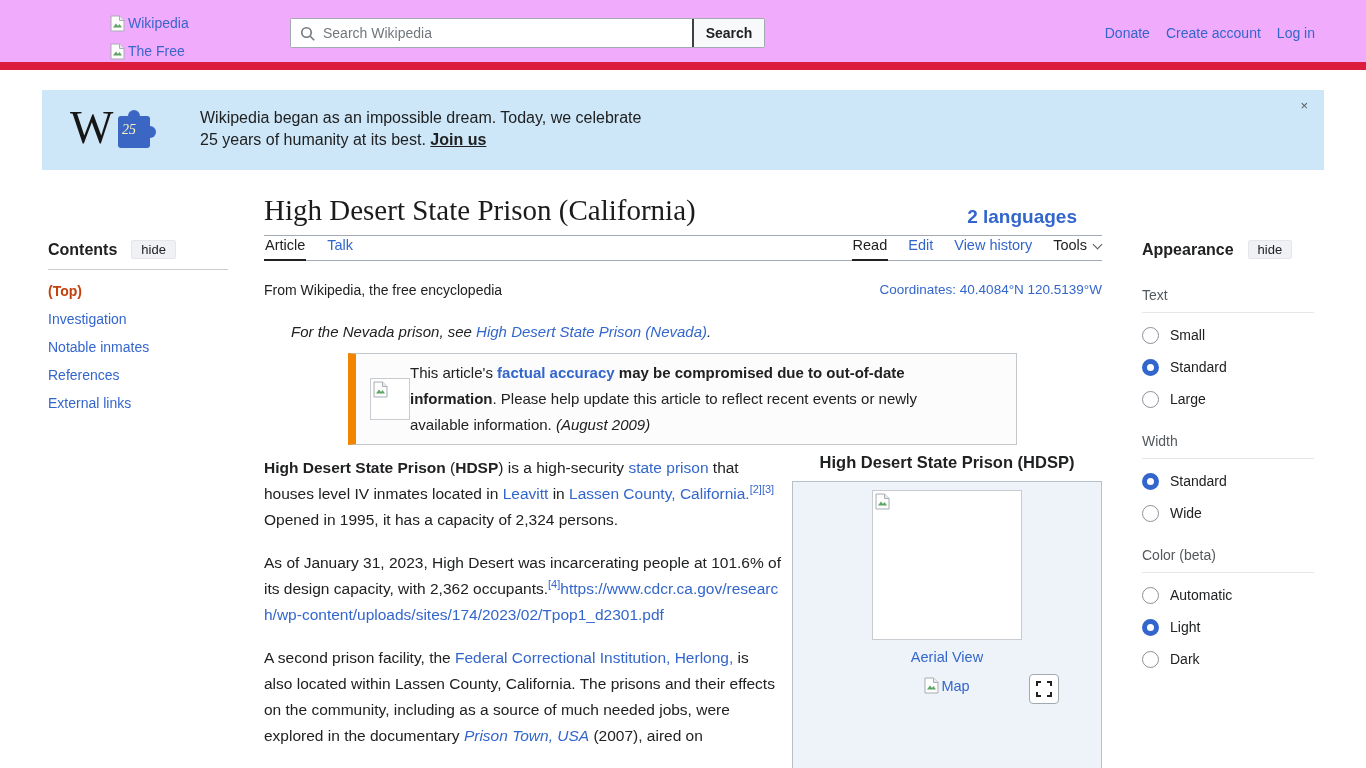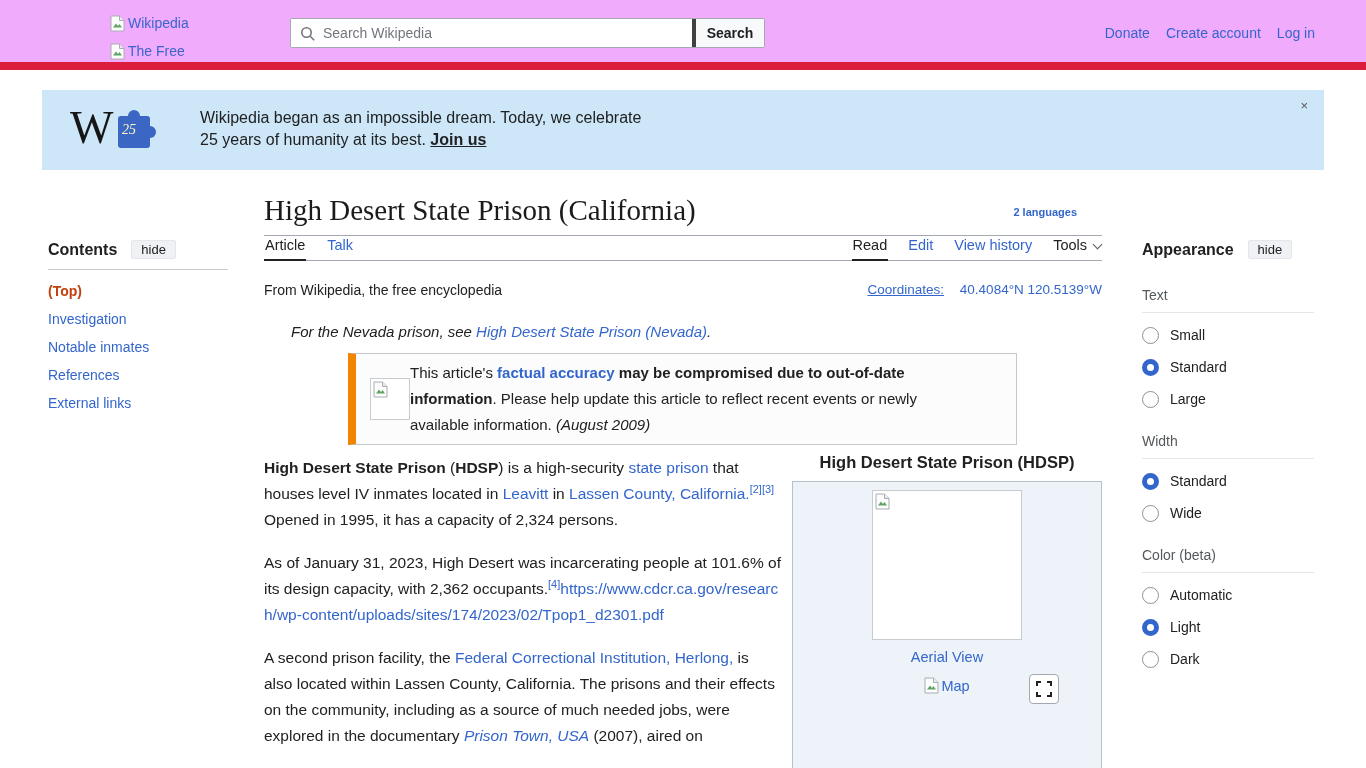--- a/index.html
+++ b/index.html
@@ -9,21 +9,21 @@
 
   
   .hdr { position:absolute; top:0; left:0; width:1366px; height:62px; background:#f0abfc; overflow:hidden; }
   .logo { position:absolute; left:110px; top:12px; width:120px; color:#3a66cc; font-size:14px; cursor:pointer; }
   .logo .lrow { display:flex; align-items:center; gap:3px; height:22px; white-space:nowrap; }
   .logo .lrow + .lrow { margin-top:6px; }
   .searchwrap { position:absolute; left:290px; top:18px; width:475px; height:30px; display:flex; border:1px solid #a2a9b1; border-radius:2px; background:#fff; }
   .searchwrap .sico { position:absolute; left:9px; top:7px; }
   .searchwrap input { flex:1; border:none; outline:none; padding:0 8px 0 32px; font-size:14px; color:#202122; font-family:"Liberation Sans",sans-serif; }
   .searchwrap input::placeholder { color:#72777d; }
-  .searchbtn { width:72px; border:none; border-left:4px solid #404040; background:#f8f9fa; font-weight:bold; font-size:14px; color:#202122; cursor:pointer; font-family:"Liberation Sans",sans-serif; }
+  .searchbtn { width:72px; border:none; border-left:2px solid #404040; background:#f8f9fa; font-weight:bold; font-size:14px; color:#202122; cursor:pointer; font-family:"Liberation Sans",sans-serif; }
   .hdrlinks { position:absolute; right:51px; top:25px; display:flex; gap:16px; font-size:14px; }
   .hdrlinks span { color:#3366cc; cursor:pointer; }
 
   
   .redbar { position:absolute; top:62px; left:0; width:1366px; height:8px; background:#dc1c3c; }
 
   
   .banner { position:absolute; top:90px; left:42px; width:1282px; height:80px; background:#cde7f8; }
   .banner .wmark { position:absolute; left:28px; top:10px; font-family:"Liberation Serif", serif; font-size:46px; color:#161616; line-height:56px; }
   .puzzle { position:absolute; left:76px; top:26px; width:32px; height:32px; background:#3b66c4; border-radius:3px; }
@@ -38,32 +38,32 @@
   .toc { position:absolute; left:48px; top:240px; width:180px; font-size:14px; }
   .tochead { display:flex; align-items:center; gap:14px; padding-bottom:10px; border-bottom:1px solid #c8ccd1; }
   .tochead .ttl { font-weight:bold; font-size:16px; }
   .hidepill { font-size:13px; color:#202122; background:#f0f1f4; border:1px solid #e4e6ea; border-radius:2px; padding:1px 9px; cursor:pointer; }
   .toc .item { margin-top:14px; line-height:14px; cursor:pointer; }
   .toc .item.top { font-weight:bold; color:#c2410c; }
   .toc .item.lnk { color:#3366cc; }
 
   
   .h1 { position:absolute; left:264px; top:194px; width:700px; font-family:"Liberation Serif",serif; font-size:29px; font-weight:normal; color:#1b1b1b; }
-  .langs { position:absolute; right:289px; top:206px; color:#3366cc; font-weight:bold; font-size:11px; cursor:pointer; }
+  .langs { position:absolute; right:289px; top:206px; color:#3366cc; font-weight:bold; font-size:19px; cursor:pointer; }
   .titlerule { position:absolute; left:264px; top:235px; width:838px; border-bottom:1px solid #a2a9b1; }
   .tabbar { position:absolute; left:264px; top:237px; width:838px; height:24px; border-bottom:1px solid #a2a9b1; font-size:14.5px; }
   .tabsL { position:absolute; left:0; bottom:-1px; display:flex; gap:20px; }
   .tabsR { position:absolute; right:0; bottom:-1px; display:flex; gap:19px; align-items:flex-end; }
   .tab { padding:6px 1px 8px; color:#3366cc; cursor:pointer; white-space:nowrap; }
   .tab.active { color:#202122; border-bottom:2px solid #202122; padding-bottom:6px; }
   .tab.plain { color:#202122; }
   .chev { display:inline-block; width:7px; height:7px; border-right:1.6px solid #54595d; border-bottom:1.6px solid #54595d; transform:rotate(45deg); margin-left:7px; vertical-align:2px; }
   .metarow { position:absolute; left:264px; top:282px; width:838px; display:flex; justify-content:space-between; font-size:14px; }
   .coords { font-size:13.5px; }
-  .coords .clabel { color:#3366cc; cursor:pointer; margin-right:12px;text-decoration:underline; }
+  .coords .clabel { color:#3366cc; cursor:pointer; margin-right:0; }
   .coords .cval { color:#3366cc; cursor:pointer; }
 
   
   .hatnote { position:absolute; left:291px; top:323px; width:600px; font-size:15px; font-style:italic; }
   .ambox { position:absolute; left:348px; top:353px; width:669px; min-height:92px; background:#fcfcfc; border:1px solid #c3c8cd; border-left:8px solid #f28500; display:flex; align-items:center; padding:2px 14px; }
   .ambox .iconbox { width:40px; height:42px; background:#fff; border:1px solid #c8ccd1; flex:none; padding:2px; }
   .ambox .atext { font-size:15px; line-height:26px; width:560px; }
 
   
   .bodytext { position:absolute; left:264px; top:455px; width:517px; font-size:15.5px; line-height:26px; }

